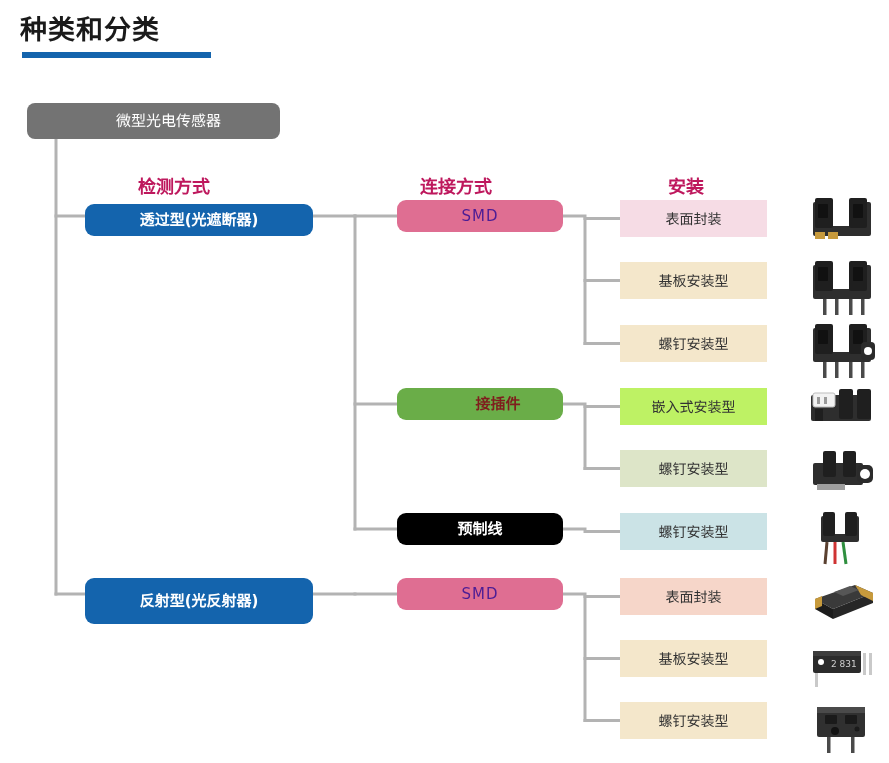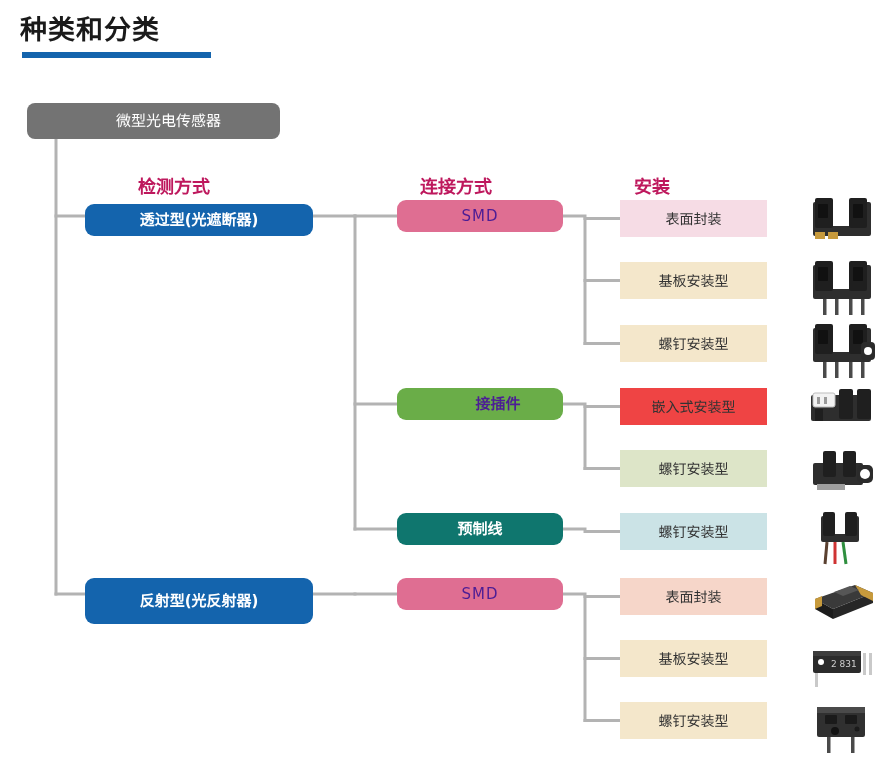--- a/index.html
+++ b/index.html
@@ -82,28 +82,28 @@
   }
   .node.conn-smd {
     background: #df6e92;
     color: #4c1d95;
     border-radius: 9px;
     font-size: 15px;
     letter-spacing: 1px;
   }
   .node.conn-connector {
     background: #6aad48;
-    color: #4c1d95;
+    color: #7f1d1d;
     font-weight: bold;
     border-radius: 9px;
     font-size: 15px;
     padding-left: 36px;
   }
   .node.conn-cable {
-    background: #0f766e;
+    background: #000000;
     color: #ffffff;
     font-weight: bold;
     border-radius: 9px;
     font-size: 15px;
   }
   .node.leaf {
     color: #333333;
     font-size: 14px;
     border-radius: 0;
   }
@@ -151,34 +151,34 @@
       <line x1="585" y1="720.5" x2="620" y2="720.5" stroke="#b3b3b3" stroke-width="3" stroke-linecap="square"></line>
     </svg>
   <div id="nodes-layer">
       <div class="node root" style="left: 27px; top: 103px; width: 253px; height: 36px;">微型光电传感器</div>
       <div class="node lvl1" style="left: 85px; top: 204px; width: 228px; height: 32px;">透过型(光遮断器)</div>
       <div class="node conn-smd" style="left: 397px; top: 200px; width: 166px; height: 32px;">SMD</div>
       <div class="node leaf" style="left: 620px; top: 200px; width: 147px; height: 37px; background: rgb(246, 220, 229);">表面封装</div>
       <div class="node leaf" style="left: 620px; top: 262px; width: 147px; height: 37px; background: rgb(244, 231, 203);">基板安装型</div>
       <div class="node leaf" style="left: 620px; top: 325px; width: 147px; height: 37px; background: rgb(244, 231, 203);">螺钉安装型</div>
       <div class="node conn-connector" style="left: 397px; top: 388px; width: 166px; height: 32px;">接插件</div>
-      <div class="node leaf" style="left: 620px; top: 388px; width: 147px; height: 37px; background: #ef4444;">嵌入式安装型</div>
+      <div class="node leaf" style="left: 620px; top: 388px; width: 147px; height: 37px; background: #bef264;">嵌入式安装型</div>
       <div class="node leaf" style="left: 620px; top: 450px; width: 147px; height: 37px; background: rgb(221, 229, 200);">螺钉安装型</div>
       <div class="node conn-cable" style="left: 397px; top: 513px; width: 166px; height: 32px;">预制线</div>
       <div class="node leaf" style="left: 620px; top: 513px; width: 147px; height: 37px; background: rgb(203, 227, 230);">螺钉安装型</div>
       <div class="node lvl1" style="left: 85px; top: 578px; width: 228px; height: 46px;">反射型(光反射器)</div>
       <div class="node conn-smd" style="left: 397px; top: 578px; width: 166px; height: 32px;">SMD</div>
       <div class="node leaf" style="left: 620px; top: 578px; width: 147px; height: 37px; background: rgb(246, 214, 201);">表面封装</div>
       <div class="node leaf" style="left: 620px; top: 640px; width: 147px; height: 37px; background: rgb(244, 231, 203);">基板安装型</div>
       <div class="node leaf" style="left: 620px; top: 702px; width: 147px; height: 37px; background: rgb(244, 231, 203);">螺钉安装型</div>
     </div>
   <div id="headers-layer">
       <div class="col-header" style="left: 138px; top: 172px; width: 120px;">检测方式</div>
       <div class="col-header" style="left: 420px; top: 172px; width: 120px;">连接方式</div>
-      <div class="col-header" style="left: 634px; top: 172px; width: 120px;">安装</div>
+      <div class="col-header" style="left: 668px; top: 172px; width: 120px;">安装</div>
     </div>
   <div id="thumbs-layer">
       <div class="thumb" style="left: 805px; top: 192px;">
         <svg viewBox="0 0 74 64" width="74" height="64">
     <rect x="8" y="10" width="58" height="34" rx="2" fill="#2e2e2e"></rect>
     <rect x="10" y="6" width="18" height="30" rx="2" fill="#1f1f1f"></rect>
     <rect x="44" y="6" width="18" height="30" rx="2" fill="#1f1f1f"></rect>
     <rect x="28" y="6" width="16" height="28" fill="#ffffff"></rect>
     <rect x="13" y="12" width="10" height="14" rx="1" fill="#111111"></rect>
     <rect x="48" y="12" width="10" height="14" rx="1" fill="#111111"></rect>

